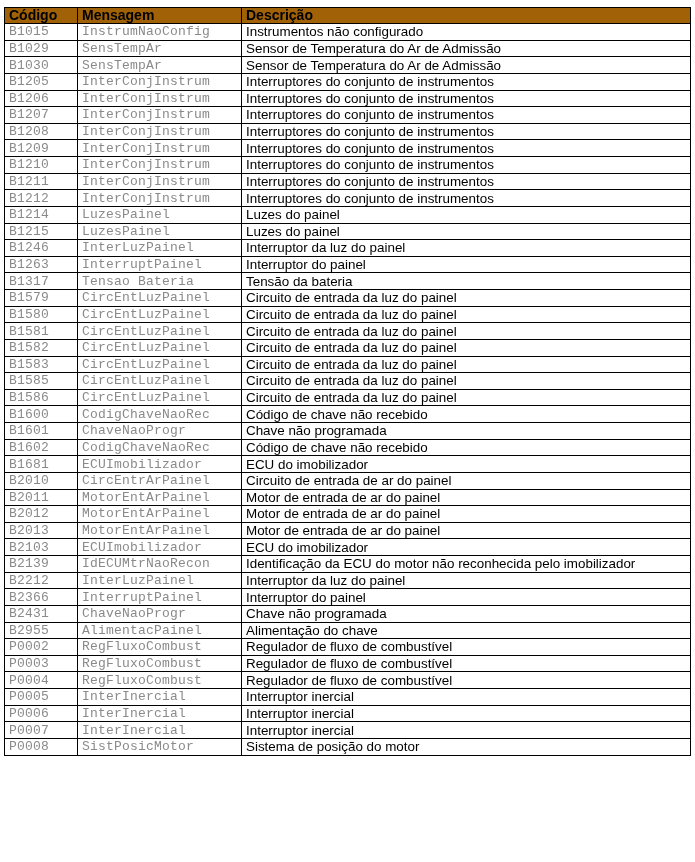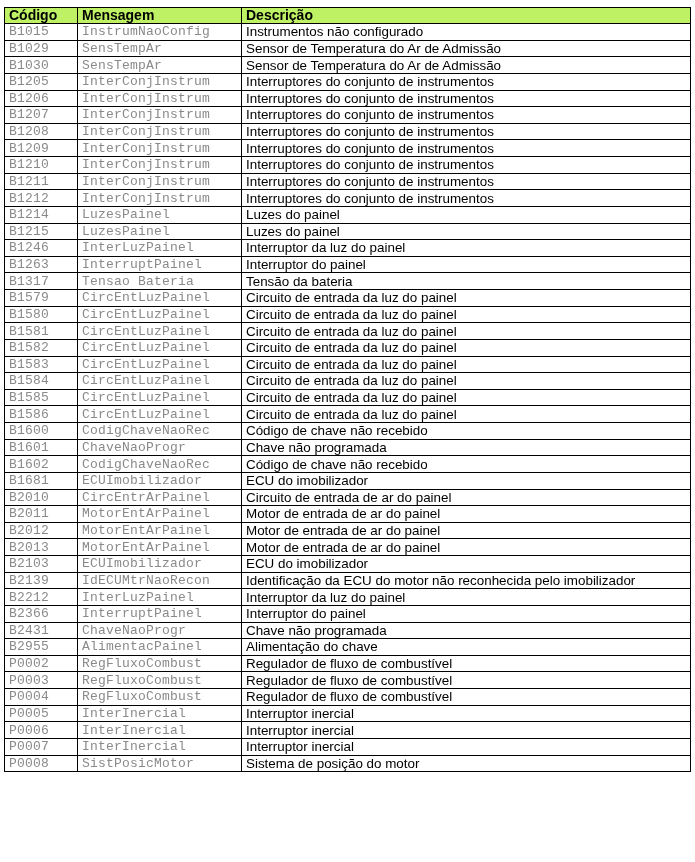--- a/index.html
+++ b/index.html
@@ -17,21 +17,21 @@
     border: 1px solid #000;
     padding: 0 0 0 4px;
     height: 15.64px;
     line-height: 15px;
     white-space: nowrap;
     overflow: hidden;
     text-align: left;
     vertical-align: middle;
   }
   th {
-    background: #bef264;
+    background: #a16207;
     font-family: "Liberation Sans", sans-serif;
     font-weight: bold;
     font-size: 14px;
     color: #000;
     height: 15px;
   }
   td.mono {
     font-family: "Liberation Mono", monospace;
     font-size: 13px;
     color: #8a8a8a;
@@ -159,25 +159,20 @@
         <td class="mono">B1582</td>
         <td class="mono">CircEntLuzPainel</td>
         <td class="desc">Circuito de entrada da luz do painel</td>
       </tr>
       <tr>
         <td class="mono">B1583</td>
         <td class="mono">CircEntLuzPainel</td>
         <td class="desc">Circuito de entrada da luz do painel</td>
       </tr>
       <tr>
-        <td class="mono">B1584</td>
-        <td class="mono">CircEntLuzPainel</td>
-        <td class="desc">Circuito de entrada da luz do painel</td>
-      </tr>
-      <tr>
         <td class="mono">B1585</td>
         <td class="mono">CircEntLuzPainel</td>
         <td class="desc">Circuito de entrada da luz do painel</td>
       </tr>
       <tr>
         <td class="mono">B1586</td>
         <td class="mono">CircEntLuzPainel</td>
         <td class="desc">Circuito de entrada da luz do painel</td>
       </tr>
       <tr>

